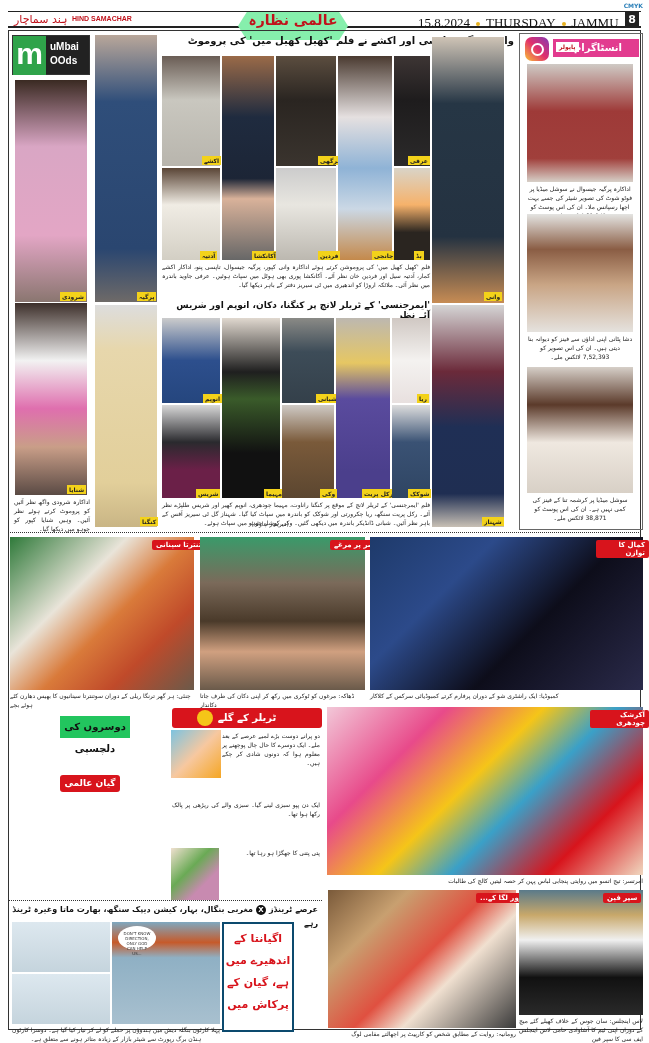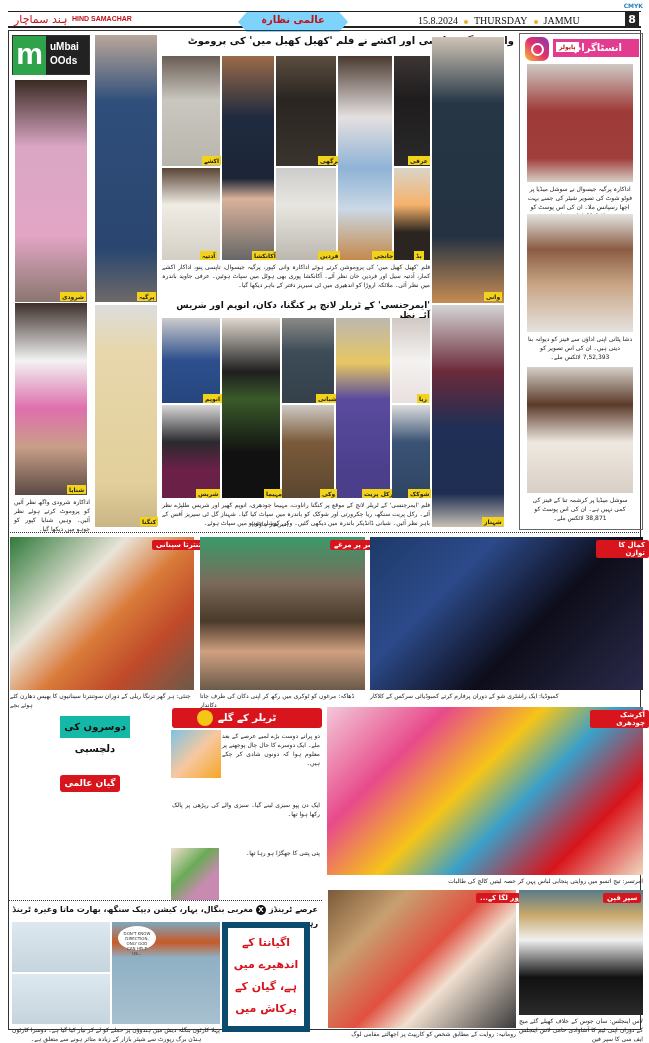--- a/index.html
+++ b/index.html
@@ -3,44 +3,44 @@
 <meta charset="utf-8">
 <style>
 *{box-sizing:border-box;margin:0;padding:0}
 html,body{width:649px;height:1043px;background:#fff;overflow:hidden}
 body{position:relative;font-family:"DejaVu Sans",sans-serif;color:#111}
 .urdu{direction:rtl;font-family:"DejaVu Sans",sans-serif}
 .cmyk{position:absolute;top:2px;right:6px;font-size:6px;font-weight:bold;color:#2a7fb8}
 .topbar{position:absolute;left:8px;top:11px;width:633px;height:17px;border-top:1px solid #222;border-bottom:2px solid #222;background:#fff}
 .logo-urdu{position:absolute;left:6px;top:1px;font-size:11px;color:#c0121b;font-weight:normal}
 .logo-en{position:absolute;left:64px;top:3px;font-size:7px;color:#c0121b;font-weight:bold;font-family:"Liberation Sans",sans-serif}
-.section-title{position:absolute;left:230px;top:0px;width:110px;height:20px;background:#7dd3fc;color:#c0121b;font-size:10px;font-weight:bold;text-align:center;line-height:16px;clip-path:polygon(8% 0,92% 0,100% 50%,92% 100%,8% 100%,0 50%)}
-.date{position:absolute;left:410px;top:3px;font-size:10px;font-family:"Liberation Serif",serif}
+.section-title{position:absolute;left:230px;top:0px;width:110px;height:28px;background:#86efac;color:#c0121b;font-size:14px;font-weight:bold;text-align:center;line-height:16px;clip-path:polygon(8% 0,92% 0,100% 50%,92% 100%,8% 100%,0 50%)}
+.date{position:absolute;left:410px;top:3px;font-size:13px;font-family:"Liberation Serif",serif}
 .dot{display:inline-block;width:4px;height:4px;border-radius:50%;background:#e8b21f;margin:0 6px;vertical-align:middle}
 .pageno{position:absolute;right:2px;top:-1px;width:14px;height:17px;background:#222;color:#fff;font-size:11px;font-weight:bold;text-align:center;line-height:17px}
 .frame{position:absolute;border:1px solid #333}
 .photo{position:absolute;overflow:hidden}
 .label{position:absolute;background:#f3d21a;color:#222;font-size:6px;font-weight:bold;padding:1px 2px;direction:rtl}
 .redtag{position:absolute;background:#d8141c;color:#fff;font-size:7px;font-weight:bold;padding:1px 4px;border-radius:2px;direction:rtl}
 .caption{position:absolute;font-size:6px;line-height:9px;direction:rtl;text-align:justify;color:#222}
 .headline{position:absolute;direction:rtl;font-weight:bold;color:#111}
 .mumbai{position:absolute;left:12px;top:35px;width:78px;height:40px;background:#222;border:1px solid #333}
 .mumbai .m{position:absolute;left:0;top:0;width:33px;height:39px;background:#2fa34a;color:#fff;font-size:30px;font-weight:bold;text-align:center;line-height:36px;font-family:"Liberation Sans",sans-serif}
 .mumbai .t{position:absolute;left:37px;top:4px;color:#fff;font-size:10px;font-weight:bold;line-height:14px;font-family:"Liberation Sans",sans-serif}
 .insta-head{position:absolute;left:521px;top:35px;width:121px;height:28px}
 .insta-icon{position:absolute;left:4px;top:2px;width:24px;height:24px;border-radius:7px;background:linear-gradient(45deg,#f9c234,#e1306c,#833ab4)}
 .insta-icon:after{content:"";position:absolute;left:6px;top:6px;width:9px;height:9px;border:2px solid #fff;border-radius:50%}
 .insta-bar{position:absolute;left:32px;top:4px;width:86px;height:18px;background:#e23b8f;color:#fff;font-size:10px;font-weight:bold;text-align:right;padding-right:17px;line-height:18px;direction:rtl}
 .insta-bar .pp{position:absolute;left:3px;top:3px;background:#fff;color:#c0121b;font-size:6px;line-height:10px;padding:0 3px}
 .dotted{position:absolute;border-top:1px dotted #333}
 .hasi{position:absolute;left:172px;top:708px;width:150px;height:20px;background:#d8141c;border-radius:3px;color:#fff;font-size:10px;font-weight:bold;text-align:center;line-height:20px}
 .smile{position:absolute;left:197px;top:710px;width:16px;height:16px;border-radius:50%;background:#f5c518}
 .gyan{position:absolute;left:60px;top:775px;width:60px;height:17px;background:#d8141c;color:#fff;font-size:9px;font-weight:bold;border-radius:3px;text-align:center;line-height:17px}
-.dusron{position:absolute;left:60px;top:716px;width:70px;height:22px;background:#14b8a6;font-size:10px;font-weight:bold;text-align:center;line-height:22px}
-.quote{position:absolute;left:222px;top:922px;width:88px;height:110px;border:6px solid #0c4a6e;background:#fff;direction:rtl;text-align:center;font-size:11px;font-weight:bold;line-height:22px;padding-top:4px}
+.dusron{position:absolute;left:60px;top:716px;width:70px;height:22px;background:#22c55e;font-size:10px;font-weight:bold;text-align:center;line-height:22px}
+.quote{position:absolute;left:222px;top:922px;width:72px;height:110px;border:2px solid #0c4a6e;background:#fff;direction:rtl;text-align:center;font-size:11px;font-weight:bold;line-height:22px;padding-top:4px}
 .quote .r{color:#d8141c}
 .xbar{position:absolute;left:8px;top:903px;width:314px;height:14px;direction:rtl;font-size:8px;font-weight:bold;padding-right:4px;line-height:14px}
 .xicon{display:inline-block;width:10px;height:10px;border-radius:50%;background:#111;color:#fff;font-size:7px;text-align:center;line-height:10px;margin:0 3px}
 .col-text{position:absolute;font-size:5.5px;line-height:8.5px;direction:rtl;text-align:justify;color:#333;overflow:hidden}
 </style>
 </head>
 <body>
 
 <div class="cmyk">CMYK</div>
 <div class="topbar">

